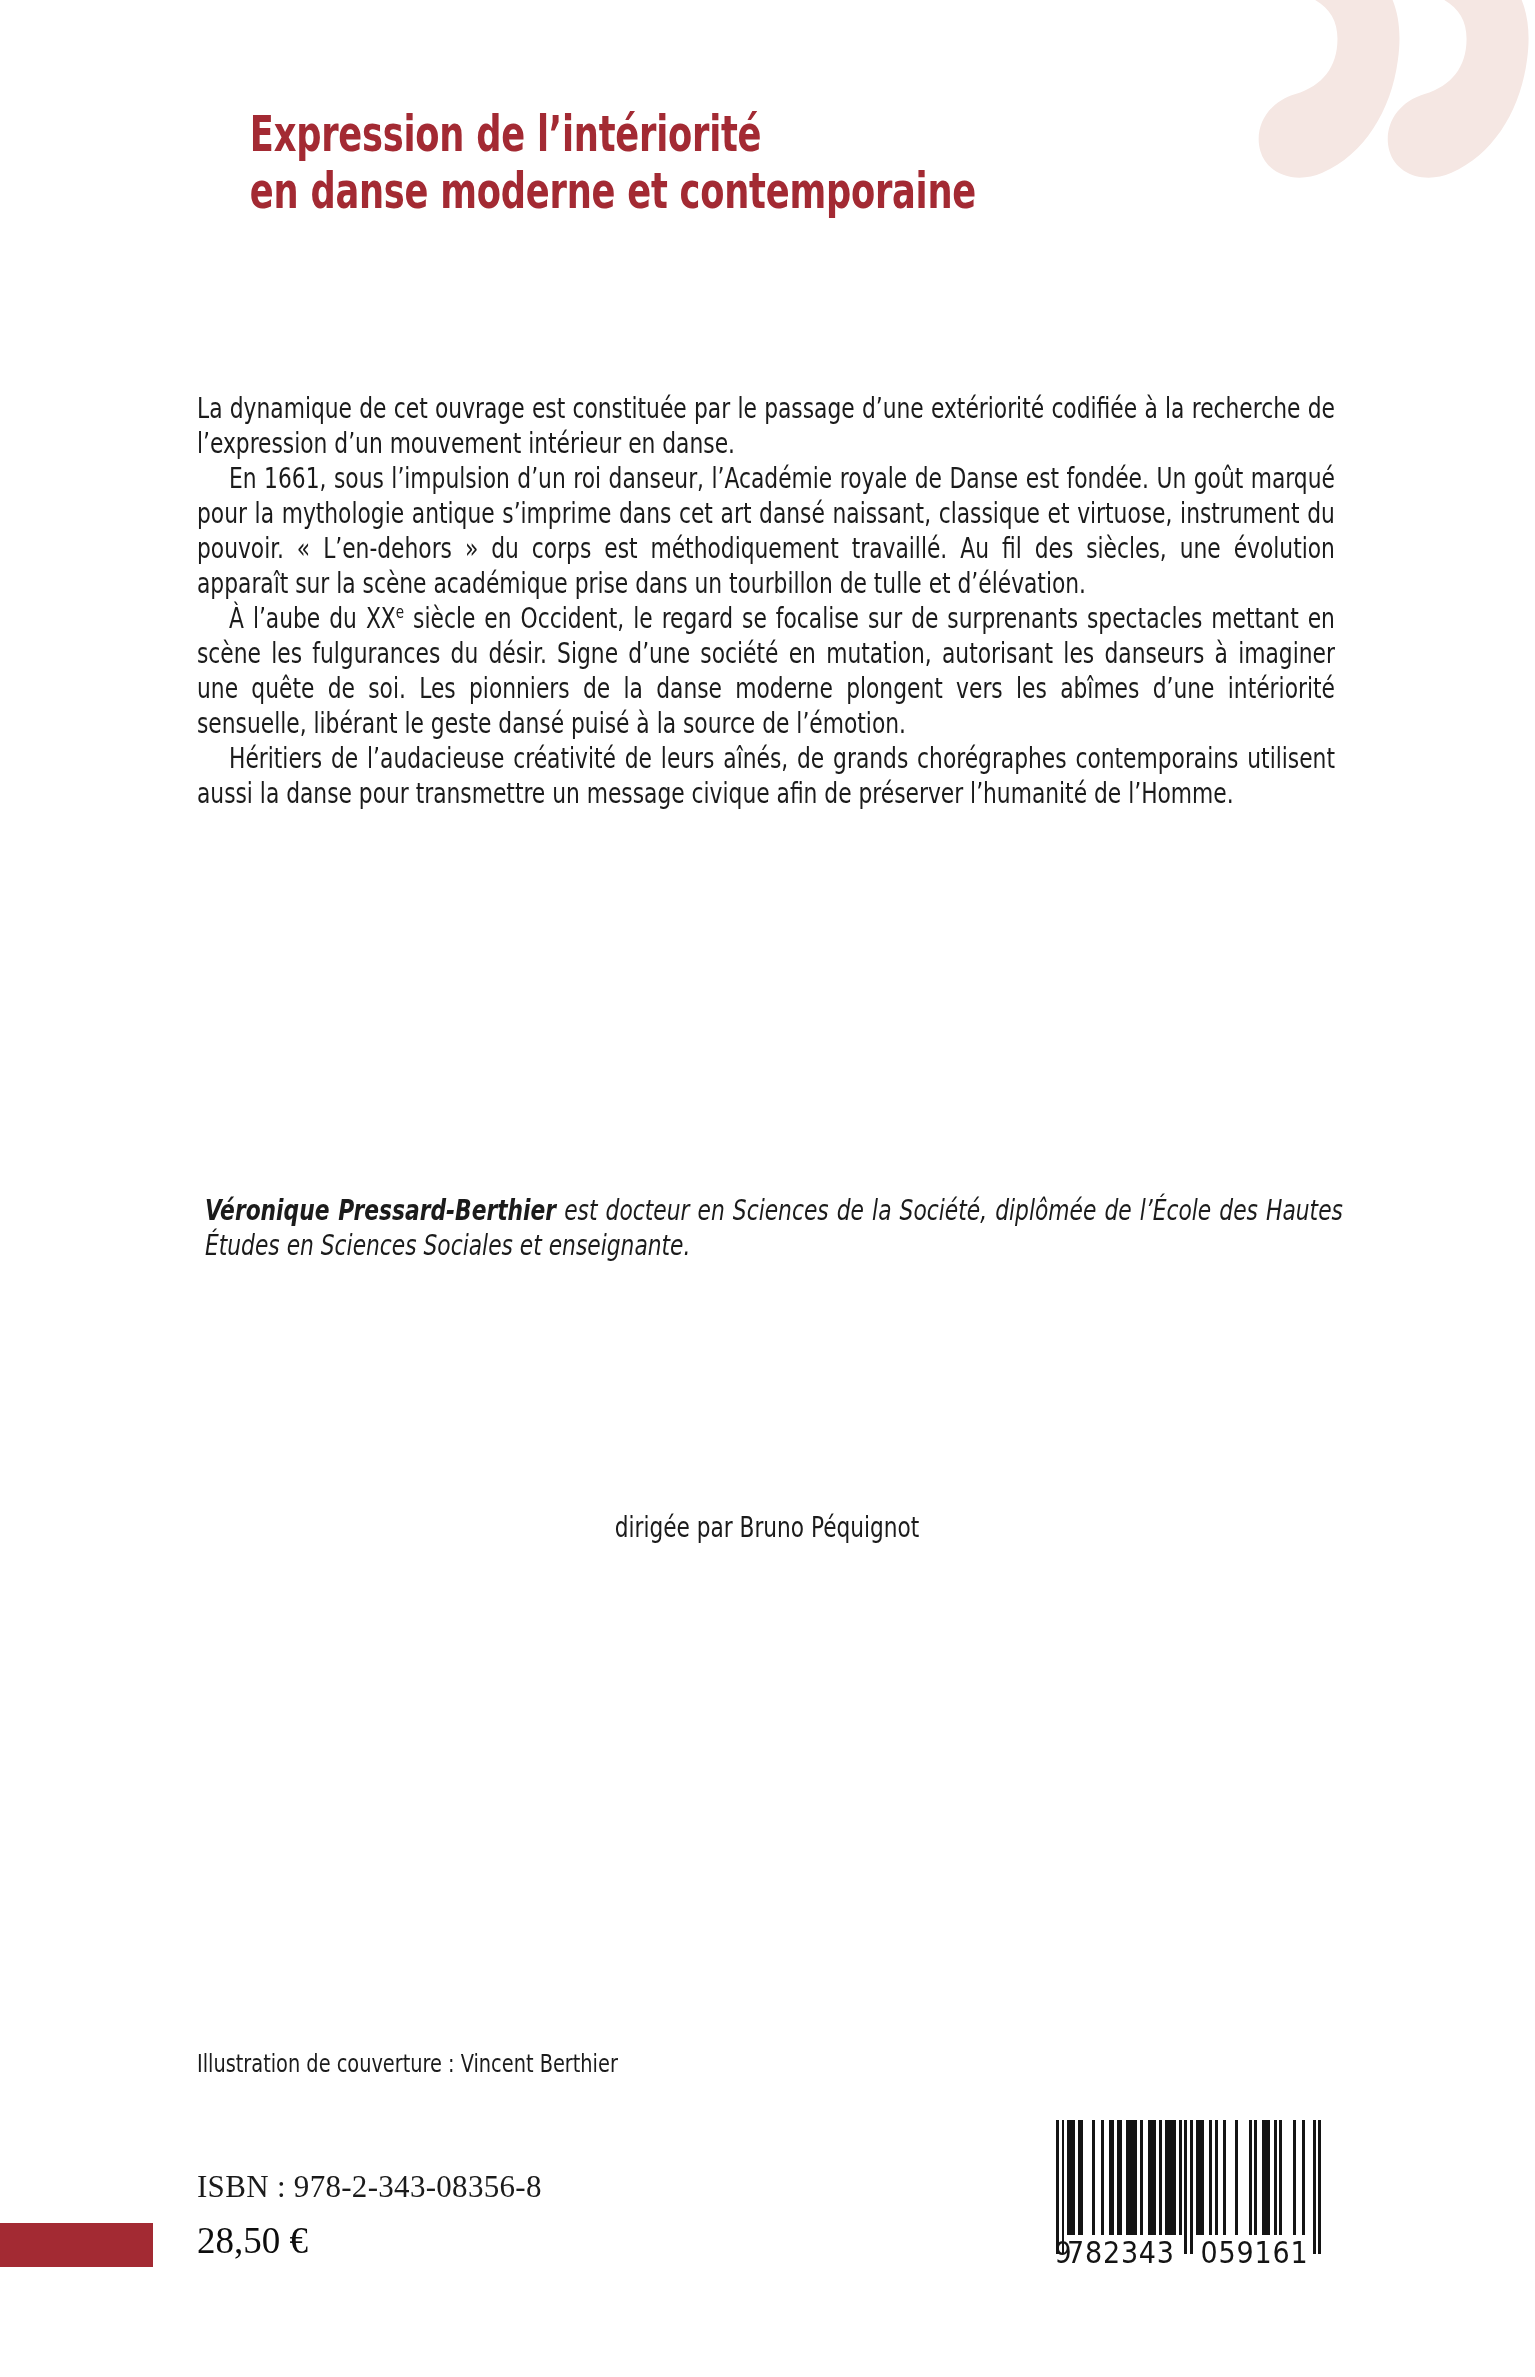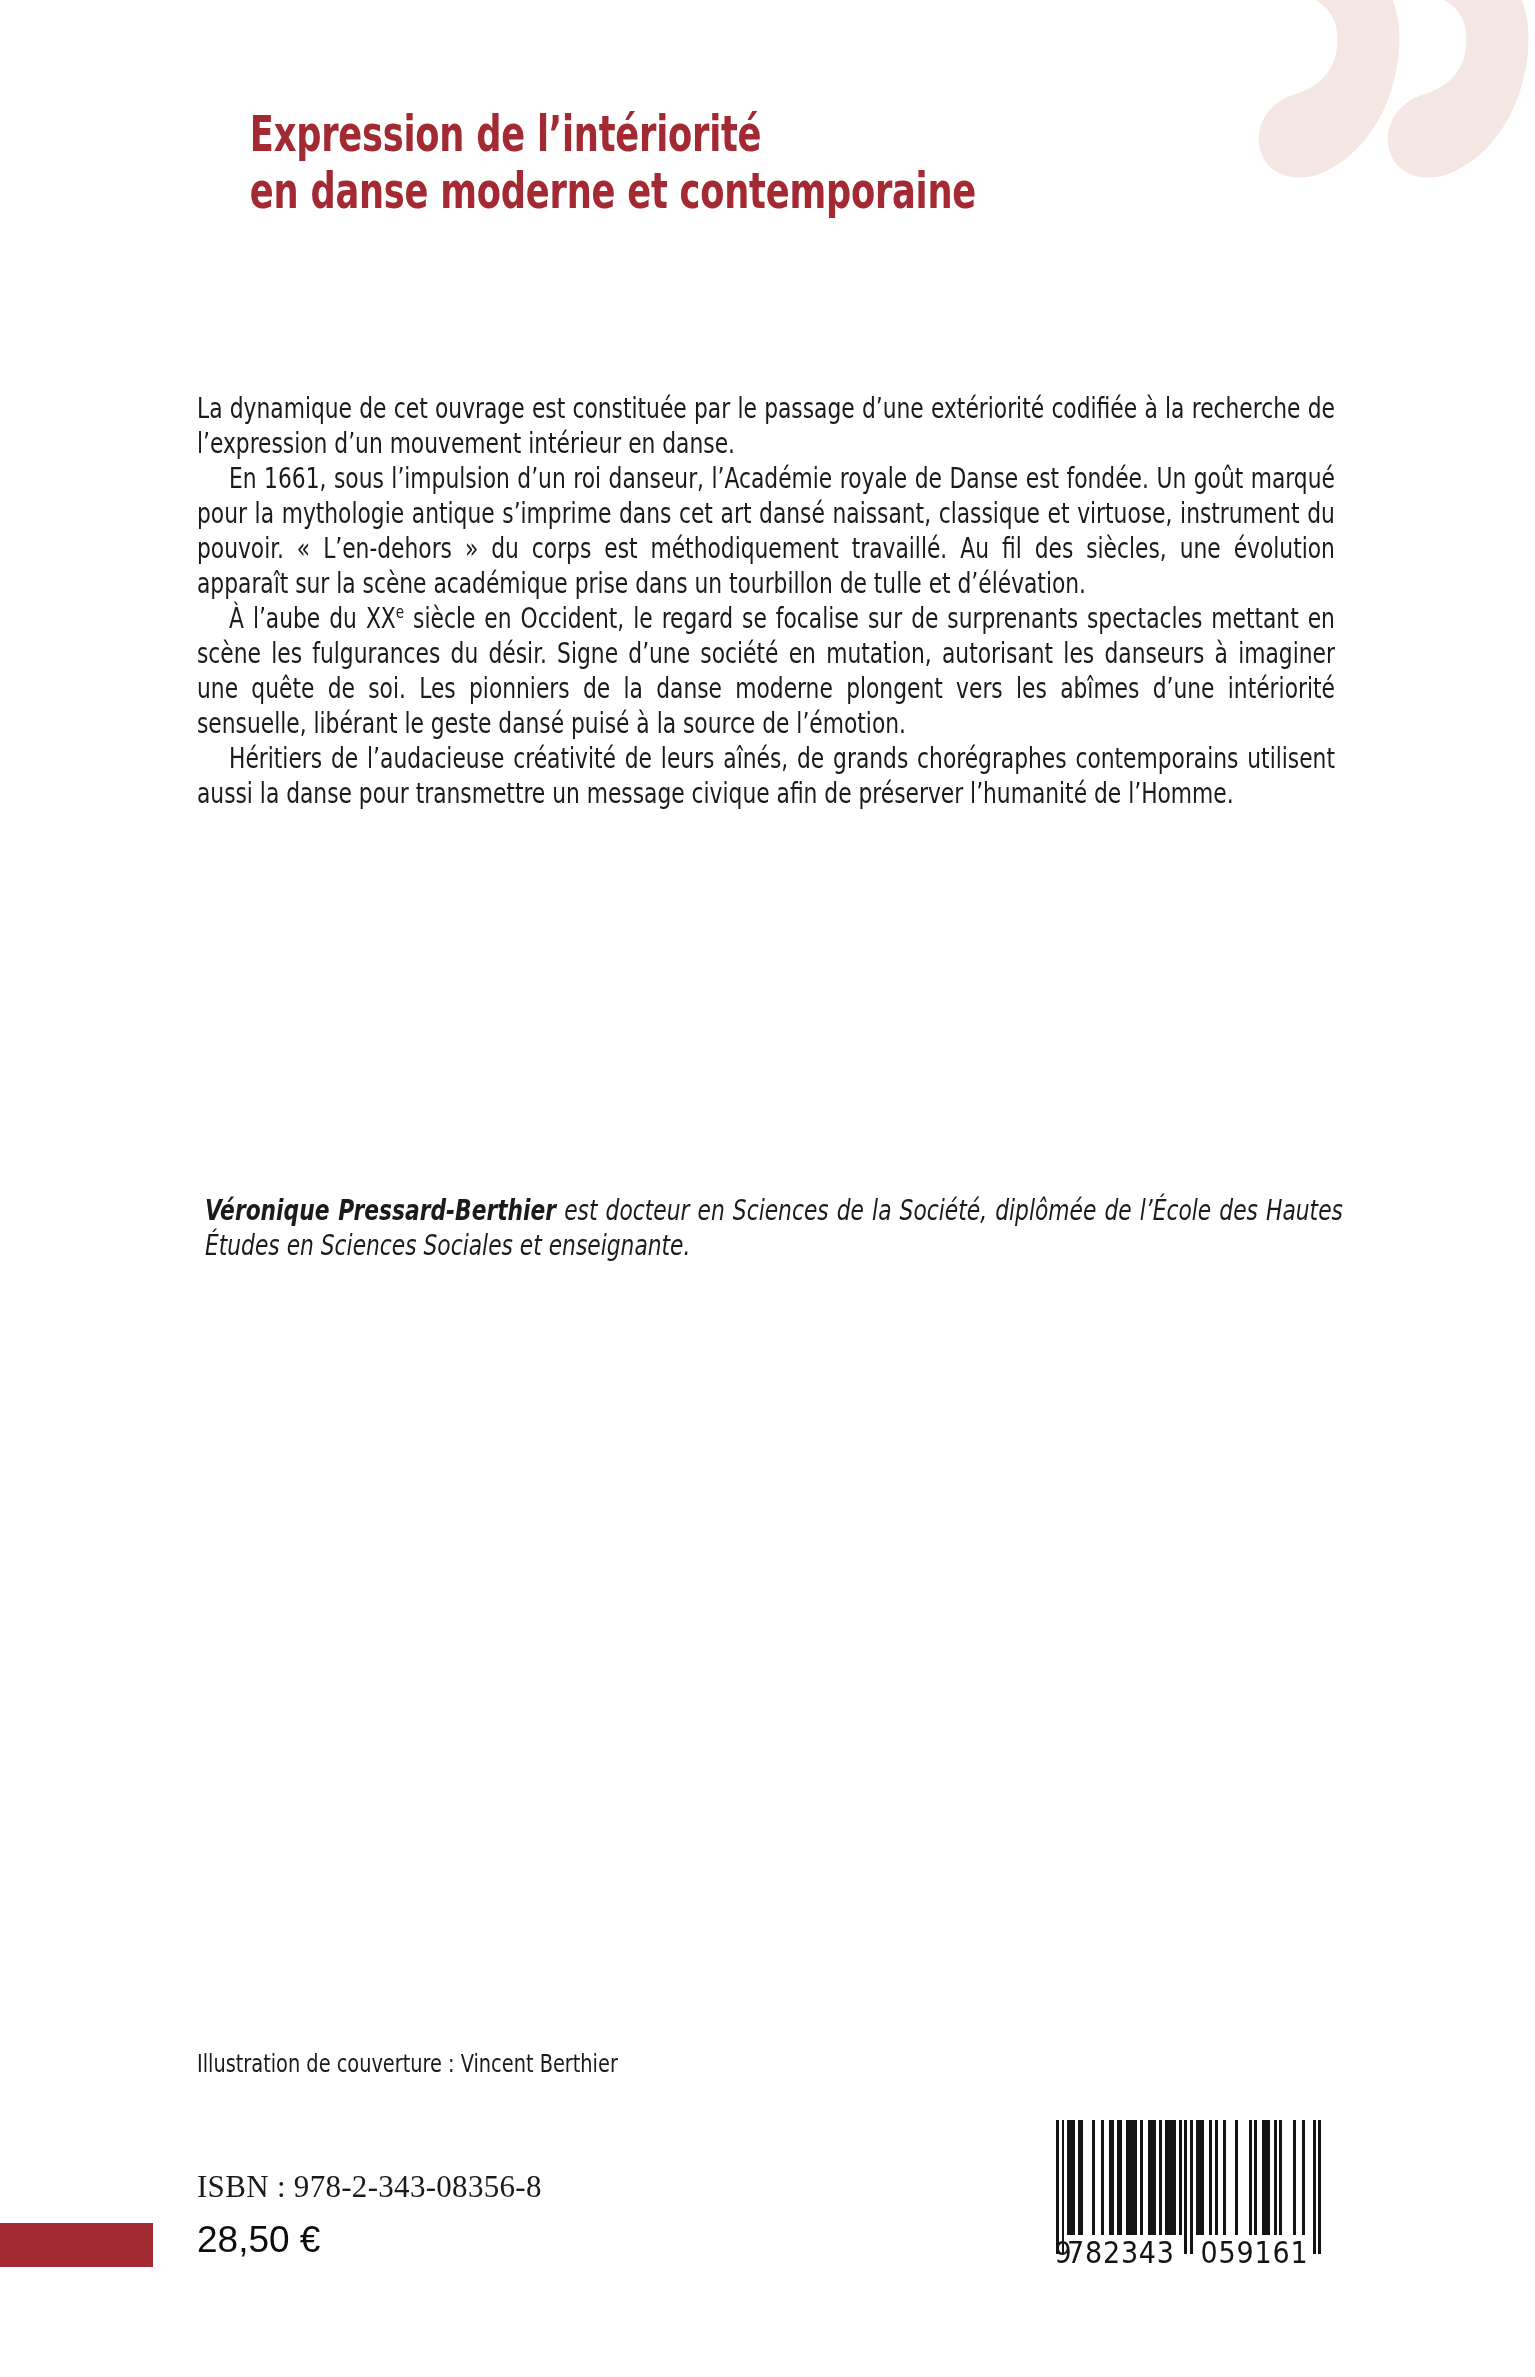--- a/index.html
+++ b/index.html
@@ -139,21 +139,21 @@
     font-family: "Liberation Serif", "DejaVu Serif", serif;
     font-size: 31px;
     color: #1b1b1b;
     white-space: nowrap;
     letter-spacing: 0.3px;
   }
   .price {
     position: absolute;
     top: 2219px;
     left: 197px;
-    font-family: Liberation Sans, sans-serif;
+    font-family: Liberation Serif, serif;
     font-size: 37px;
     color: #0d0d0d;
     white-space: nowrap;
   }
 
   
   .red-bar {
     position: absolute;
     left: 0;
     top: 2223px;
@@ -213,20 +213,21 @@
   <p class="para indent">Héritiers de l’audacieuse créativité de leurs aînés, de grands chorégraphes contemporains utilisent aussi la danse pour transmettre un message civique afin de préserver l’humanité de l’Homme.</p>
 </div>
 
 <div class="bio-block">
   <p class="bio">
     <b>Véronique Pressard-Berthier</b><span> est docteur en Sciences de la Société, diplômée de l’École des Hautes Études en Sciences Sociales et enseignante.</span>
   </p>
 </div>
 
 <div class="collection-block">
+  <div><span class="collection-sub">dirigée par Bruno Péquignot</span></div>
 </div>
 
 <div class="credit">Illustration de couverture : Vincent  Berthier</div>
 
 <div class="isbn">ISBN : 978-2-343-08356-8</div>
 <div class="price">28,50 €</div>
 
 <div class="red-bar"></div>
 
 <div class="barcode-wrap">

